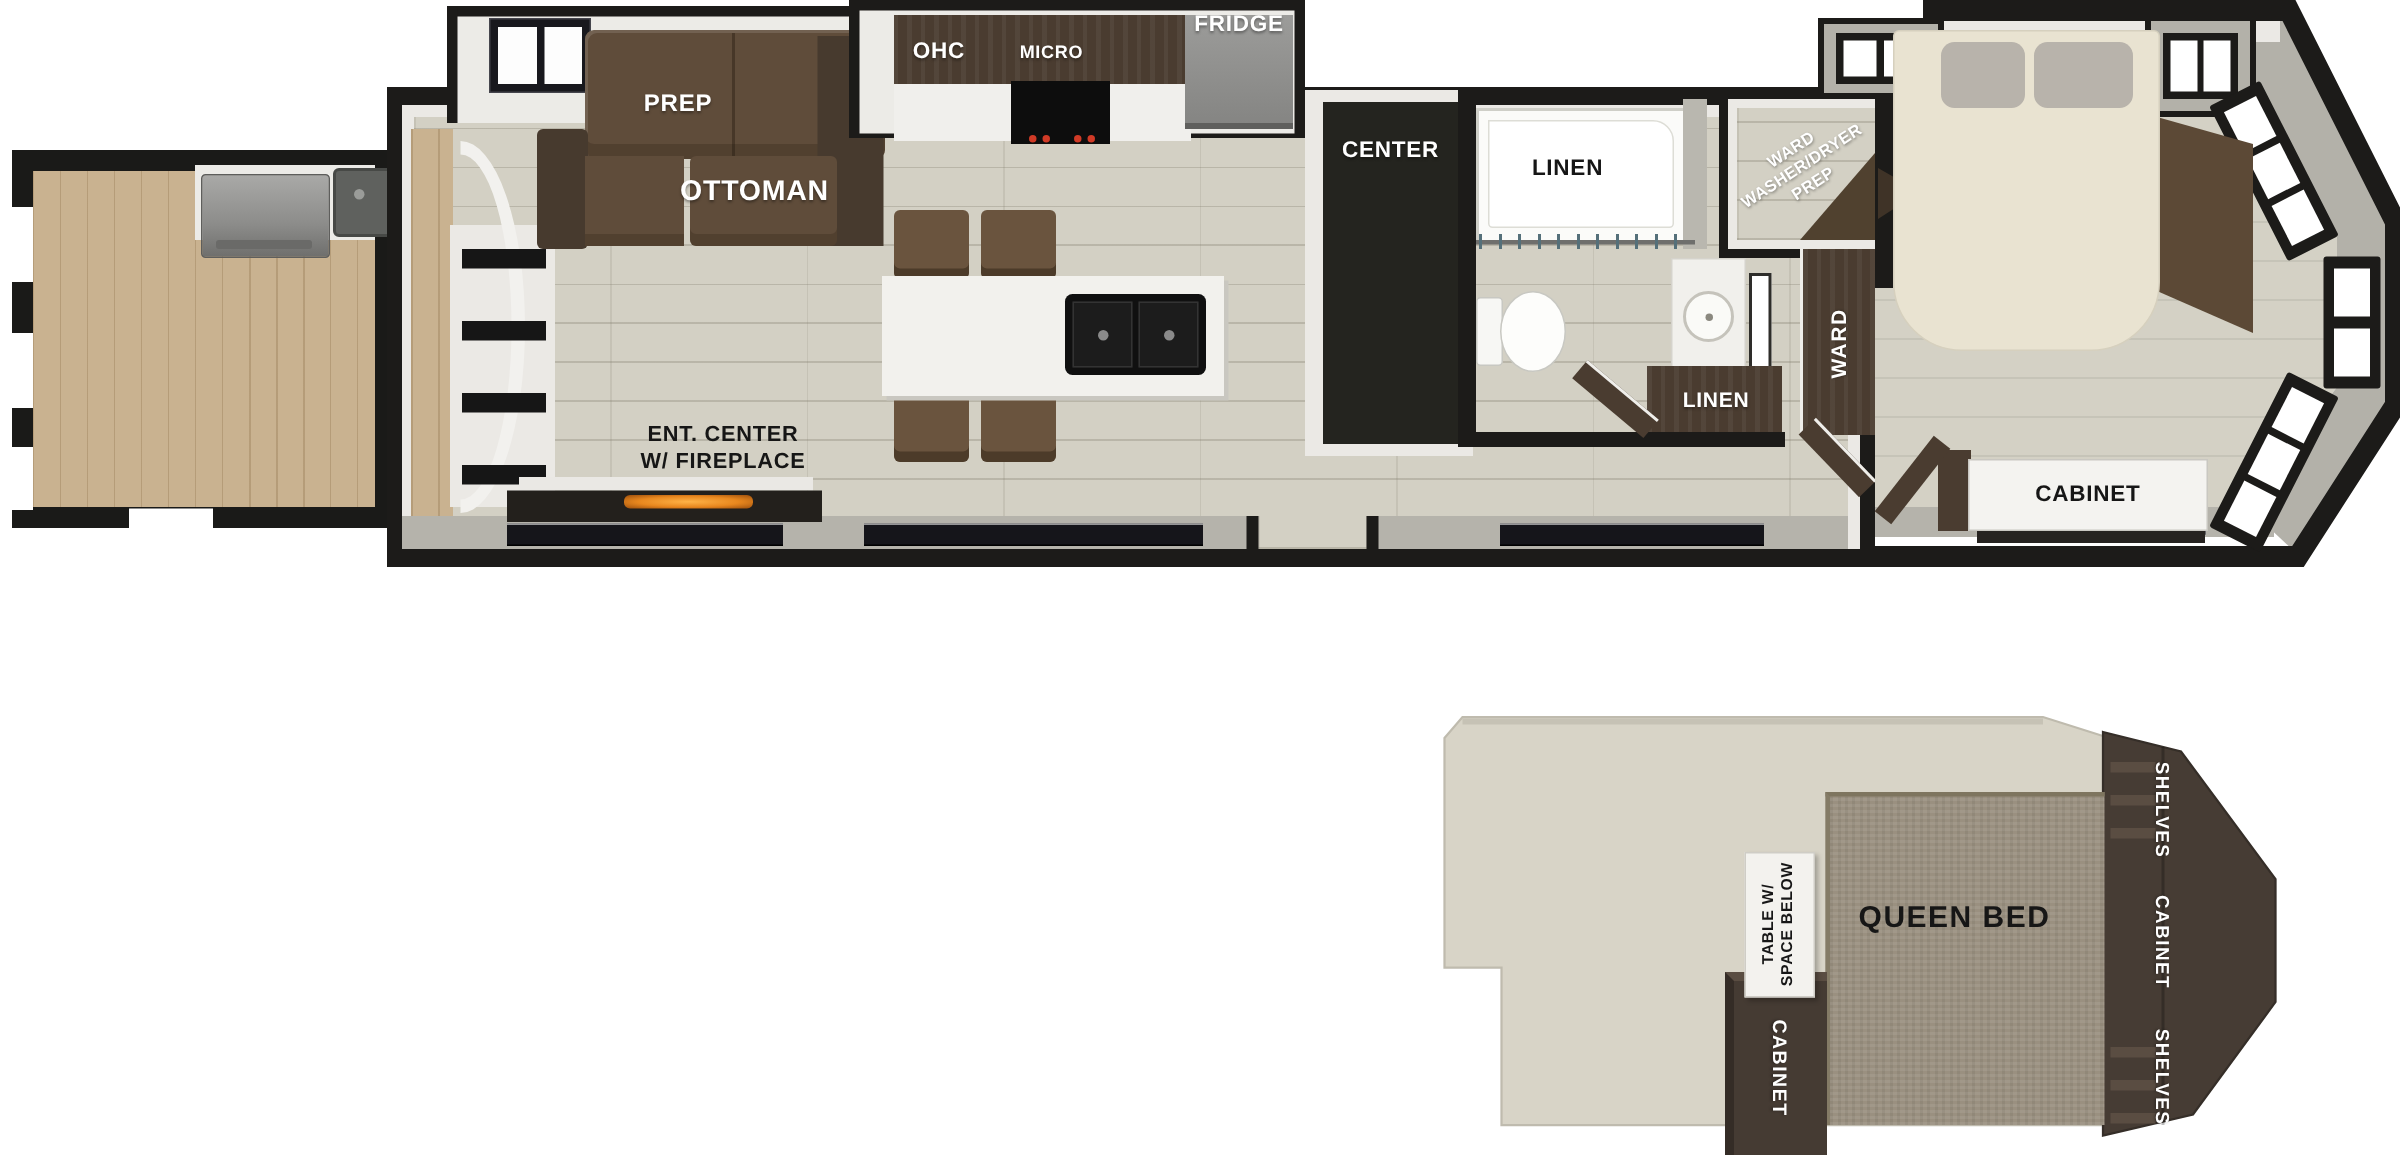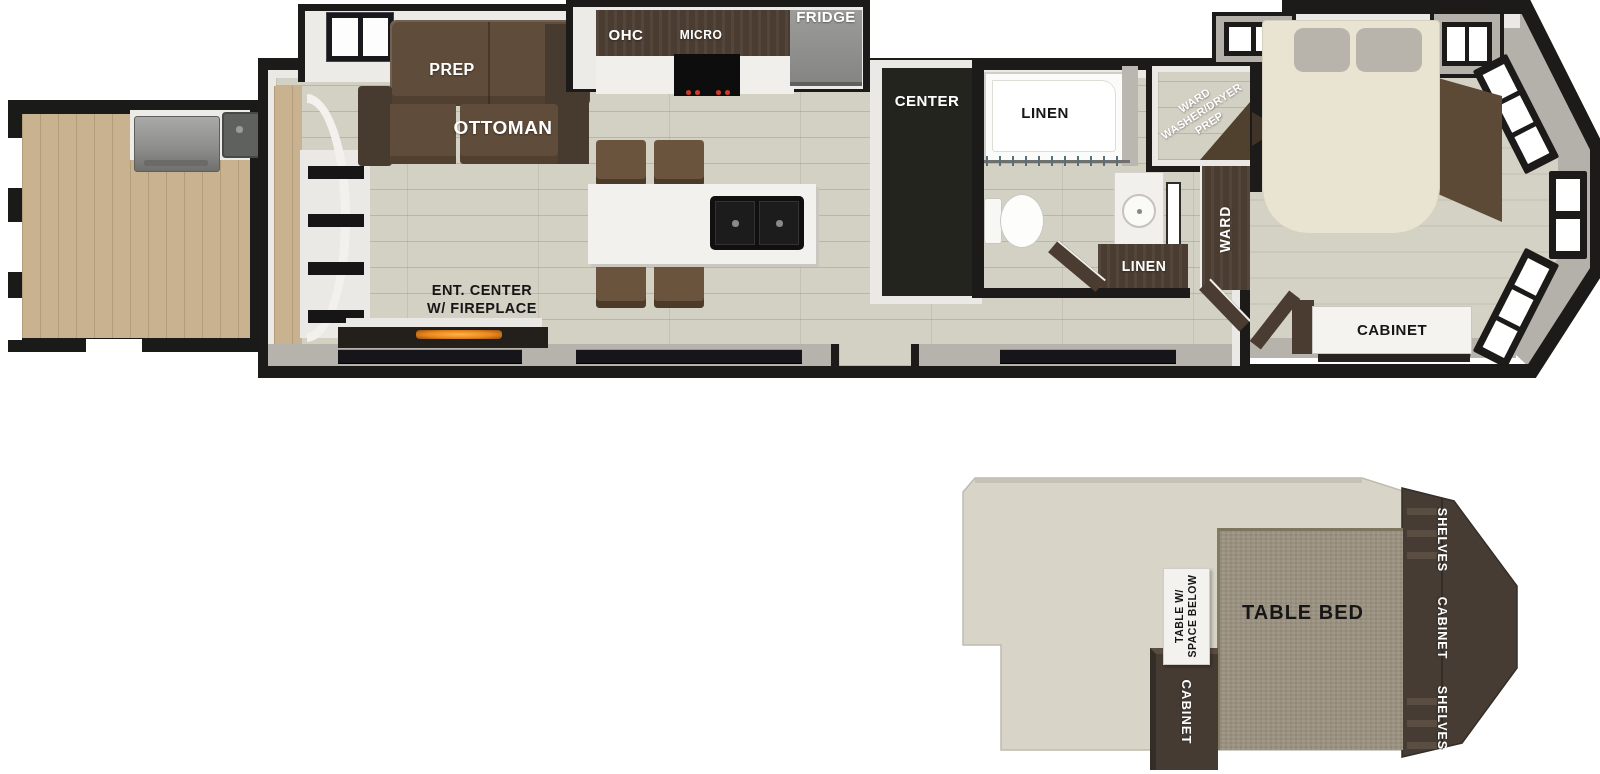--- a/index.html
+++ b/index.html
@@ -236,21 +236,21 @@
         <rect x="477" y="70" width="30" height="7"></rect>
         <rect x="477" y="92" width="30" height="7"></rect>
       <rect x="477" y="238" width="30" height="7"></rect>
         <rect x="477" y="260" width="30" height="7"></rect>
         <rect x="477" y="282" width="30" height="7"></rect>
     </g>
     <line x1="512" y1="38" x2="512" y2="290" stroke="rgba(0,0,0,.25)" stroke-width="2"></line>
   </svg>
 
   <div class="abs" style="left:1217px;top:528px;width:186px;height:222px;background-color:#9a9080;background-image:repeating-linear-gradient(0deg,rgba(255,255,255,.07) 0 2px,transparent 2px 4px),repeating-linear-gradient(90deg,rgba(0,0,0,.06) 0 2px,transparent 2px 5px);border-top:3px solid #7e755f;border-left:3px solid #847b66;box-sizing:border-box"></div>
-  <div class="lbl bt" style="left:1303px;top:612px;font-size:20px;letter-spacing:1px">TABLE BED</div>
+  <div class="lbl bt" style="left:1303px;top:612px;font-size:20px;letter-spacing:1px">QUEEN BED</div>
 
   <div class="lbl wt r90" style="left:1441px;top:540px;font-size:12.5px;letter-spacing:1px">SHELVES</div>
   <div class="lbl wt r90" style="left:1441px;top:628px;font-size:12.5px;letter-spacing:1px">CABINET</div>
   <div class="lbl wt r90" style="left:1441px;top:718px;font-size:12.5px;letter-spacing:1px">SHELVES</div>
 
   <div class="abs" style="left:1150px;top:648px;width:68px;height:122px;background:#453b33;border-top:6px solid #5a4d42;border-left:6px solid #342c26;box-sizing:border-box"></div>
   <div class="lbl wt r90" style="left:1186px;top:712px;font-size:13px;letter-spacing:1px">CABINET</div>
   <div class="abs" style="left:1163px;top:568px;width:47px;height:97px;background:#f3f2ee;border:1px solid #cfcdc6;box-shadow:2px 2px 3px rgba(0,0,0,.25);box-sizing:border-box"></div>
   <div class="lbl bt rm90" style="left:1186px;top:616px;font-size:10.5px;line-height:1.25">TABLE W/
 SPACE BELOW</div>

